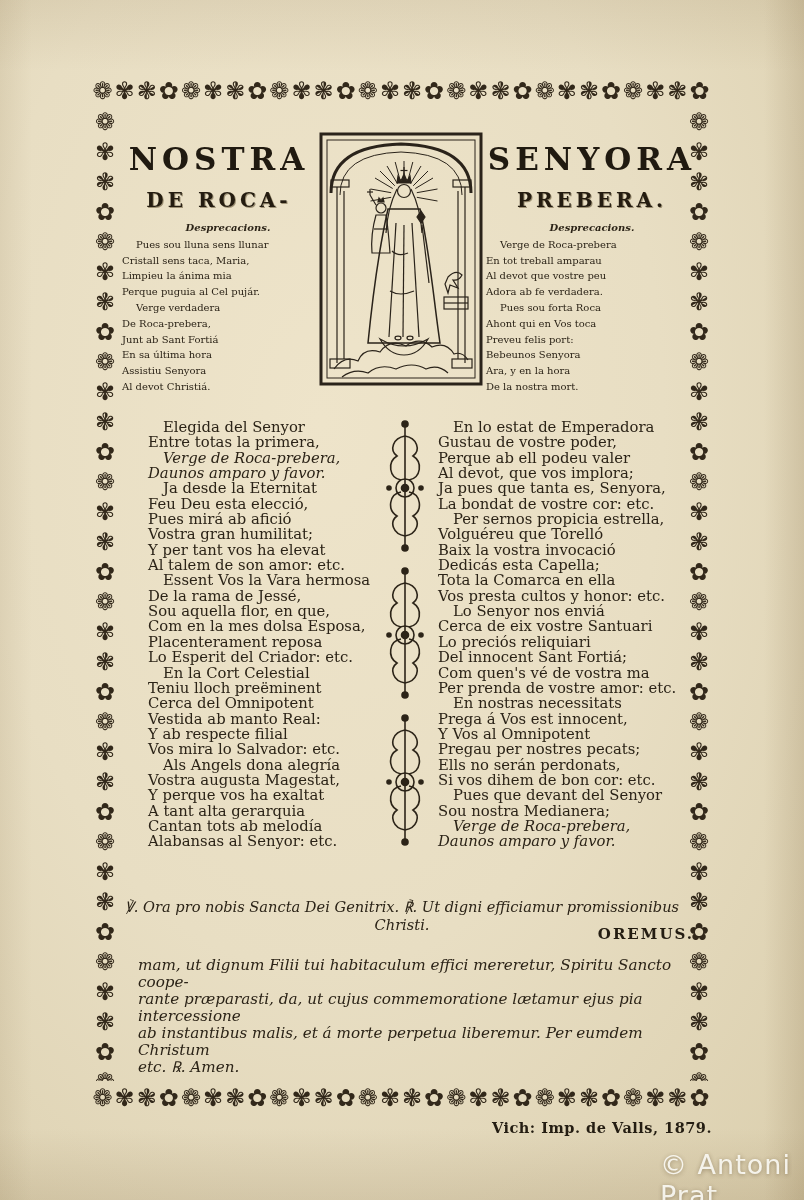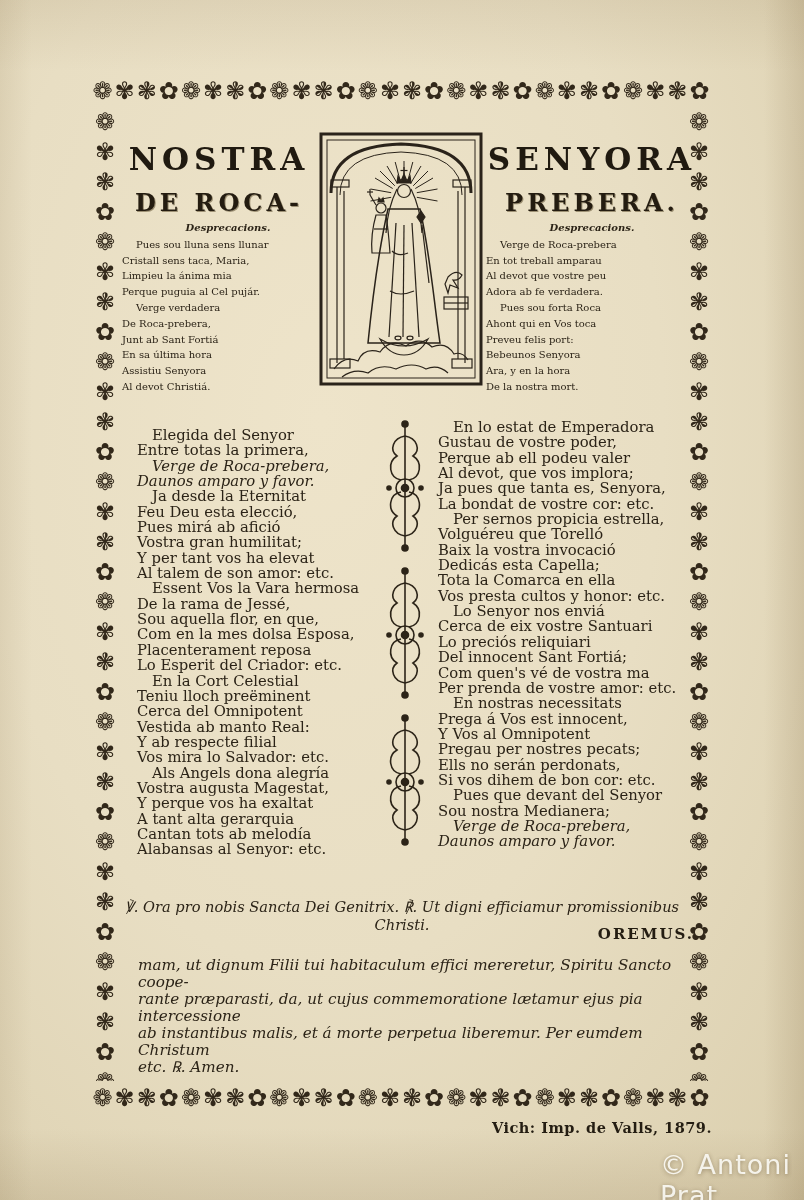--- a/index.html
+++ b/index.html
@@ -20,33 +20,33 @@
   .b-top{left:88px;top:74px;width:628px;height:34px;line-height:34px;}
   .b-bottom{left:88px;top:1081px;width:628px;height:34px;line-height:34px;}
   .b-left,.b-right{top:108px;width:34px;height:973px;writing-mode:vertical-rl;text-orientation:upright;line-height:34px;}
   .b-left{left:88px;}
   .b-right{left:682px;}
   
   .title{position:absolute;top:141px;text-align:center;}
   .title-left{left:118px;width:202px;}
   .title-right{left:484px;width:216px;}
   .t1{font-size:31px;font-weight:bold;letter-spacing:5px;color:#201a10;}
-  .t2{margin-top:11px;font-size:24px;font-weight:bold;letter-spacing:4px;color:#241c10;
+  .t2{margin-top:11px;font-size:20px;font-weight:bold;letter-spacing:4px;color:#241c10;
       text-shadow:1px 1px 0 rgba(95,80,50,.55);text-align:center;}
   
   .engraving{position:absolute;left:318px;top:131px;width:166px;height:256px;}
   
   .intro{position:absolute;top:220px;width:212px;font-size:10px;line-height:15.8px;}
   .intro-left{left:122px;}
   .intro-right{left:486px;}
   .intro .head{text-align:center;font-style:italic;font-weight:bold;margin-bottom:1px;}
   .intro .ind{padding-left:14px;}
   
   .verses{position:absolute;top:419px;font-size:14.8px;line-height:15.35px;}
-  .verses-left{left:137px;width:240px;margin-top:8px;}
+  .verses-left{left:148px;width:240px;}
   .verses-right{left:438px;width:252px;}
   .verses .ind{padding-left:15px;}
   .it{font-style:italic;}
   
   .divider{position:absolute;left:378px;top:418px;width:54px;height:430px;
     display:flex;flex-direction:column;align-items:center;justify-content:space-between;}
   
   .versicle{position:absolute;left:110px;top:896px;width:584px;text-align:center;
     font-style:italic;font-size:14.6px;color:#2b2317;}
   .oremus{position:absolute;left:110px;top:925px;width:584px;text-align:right;

